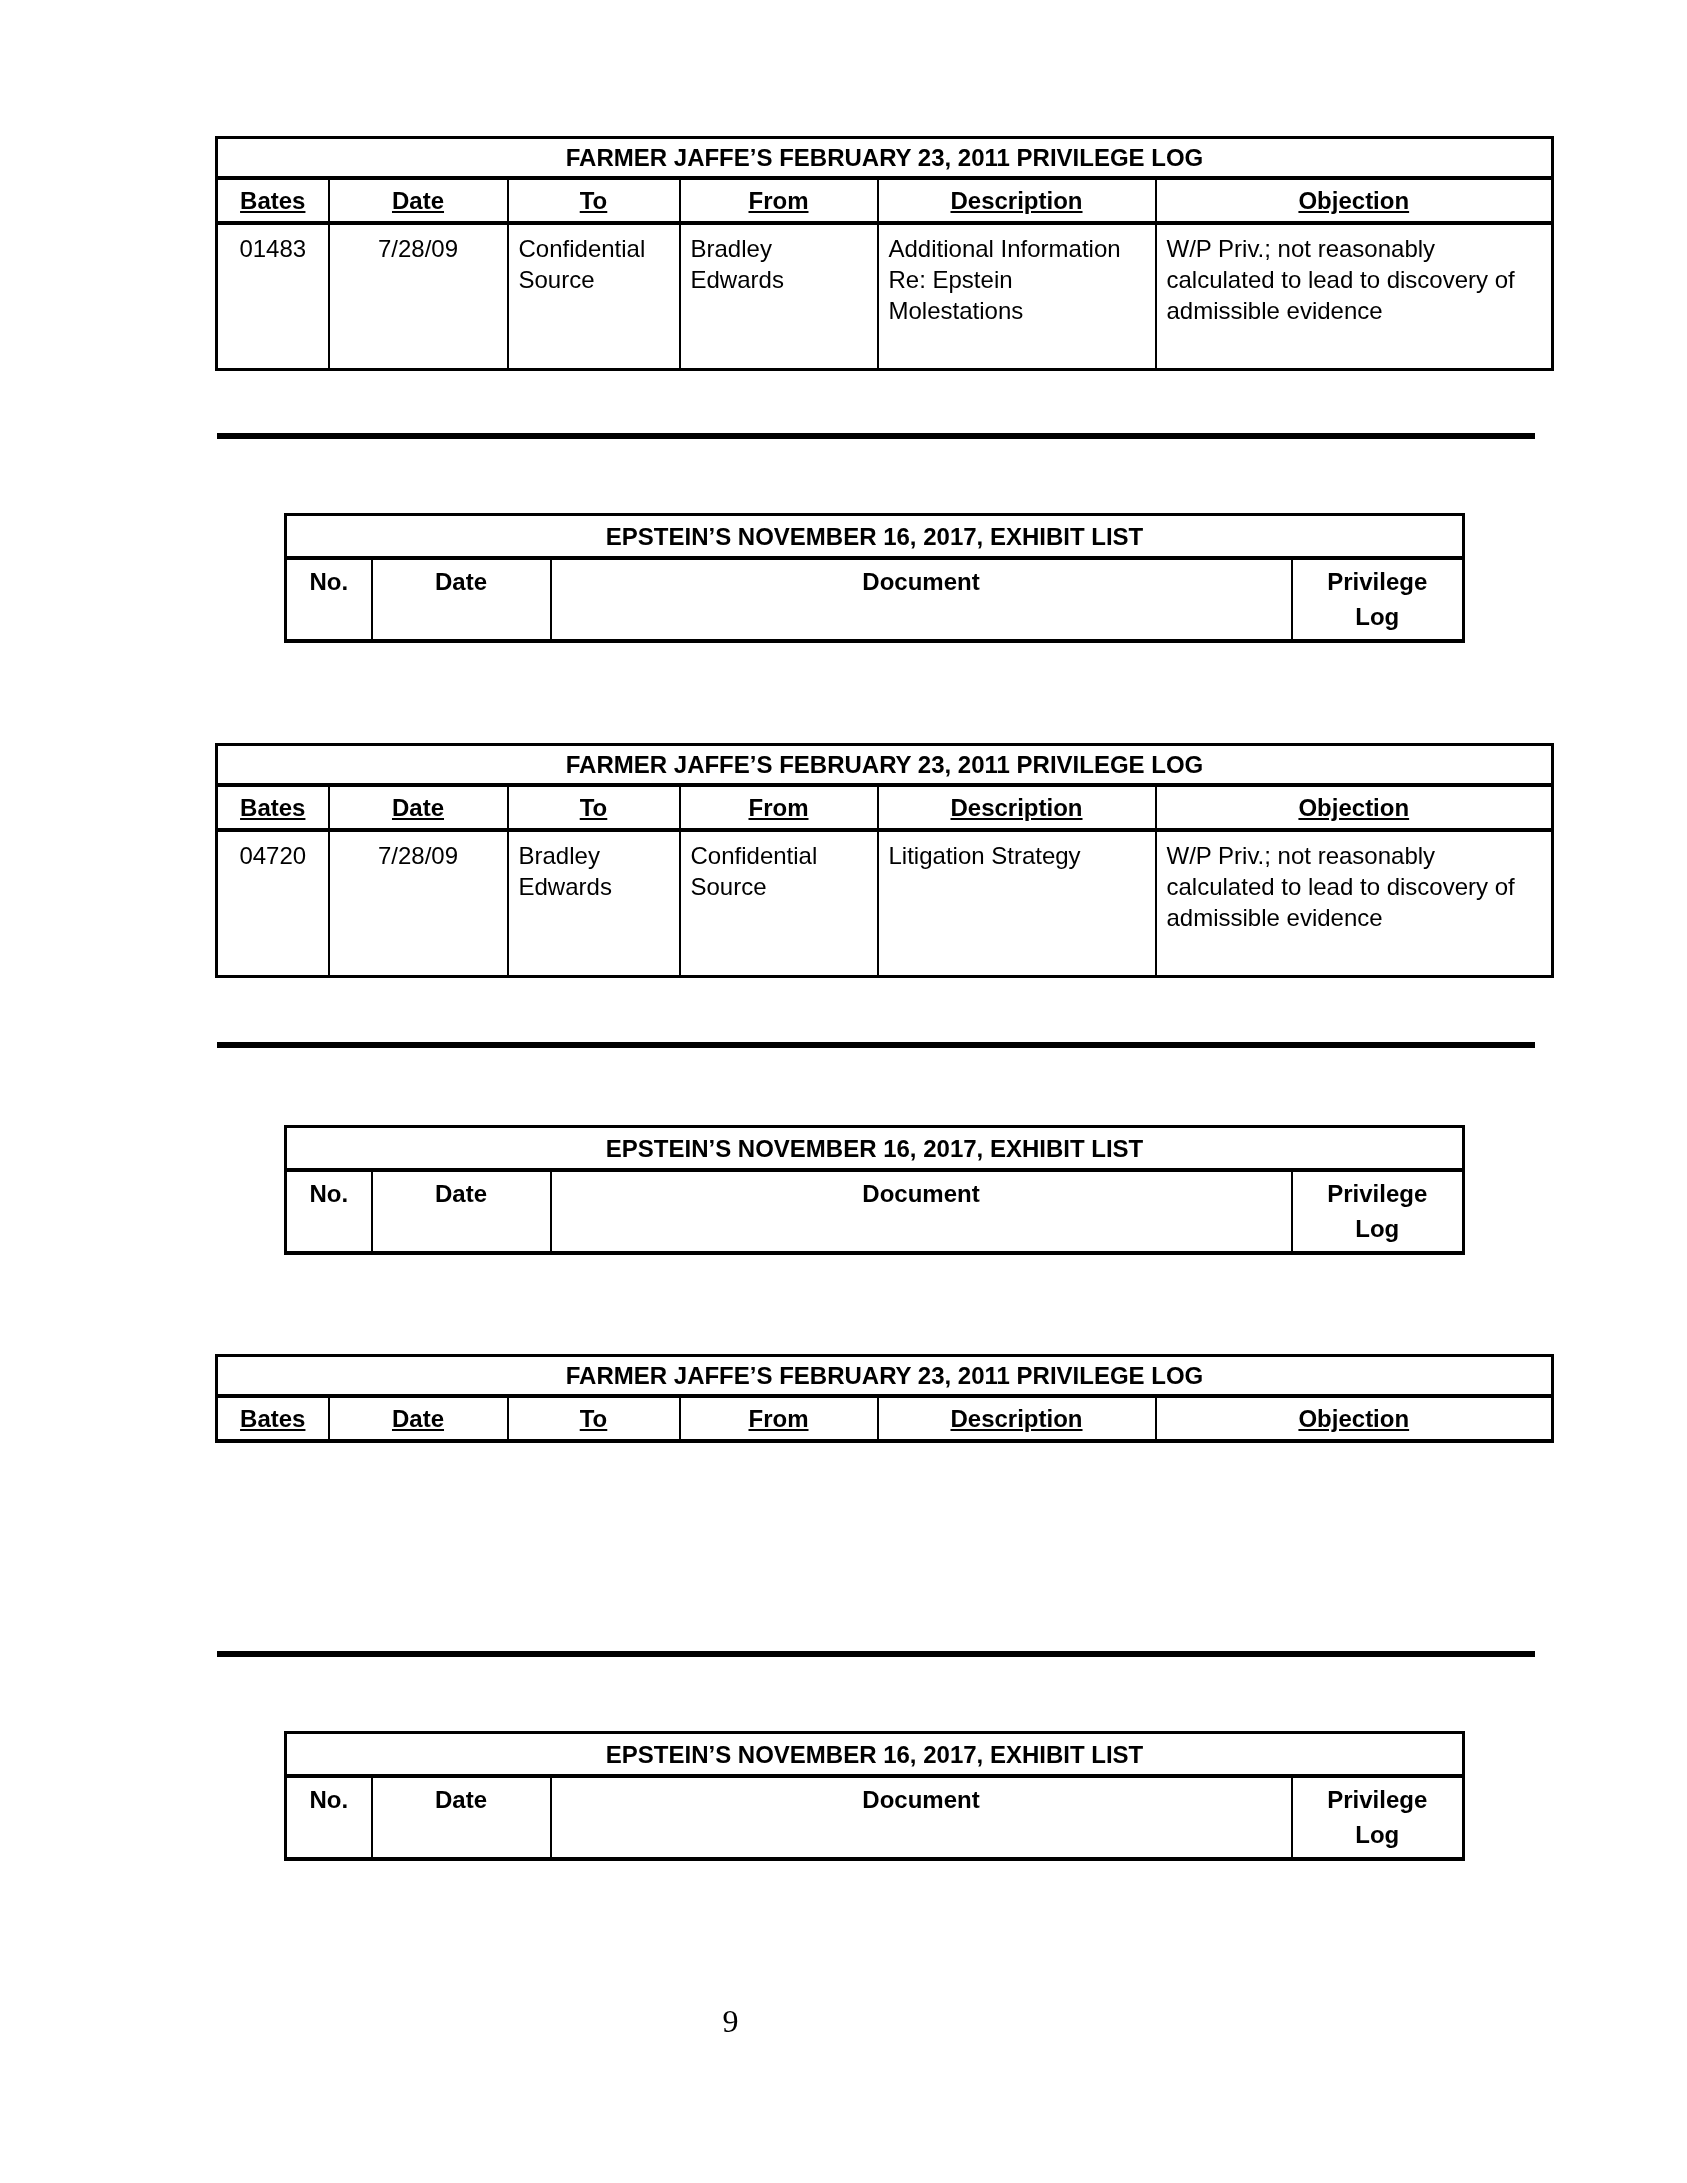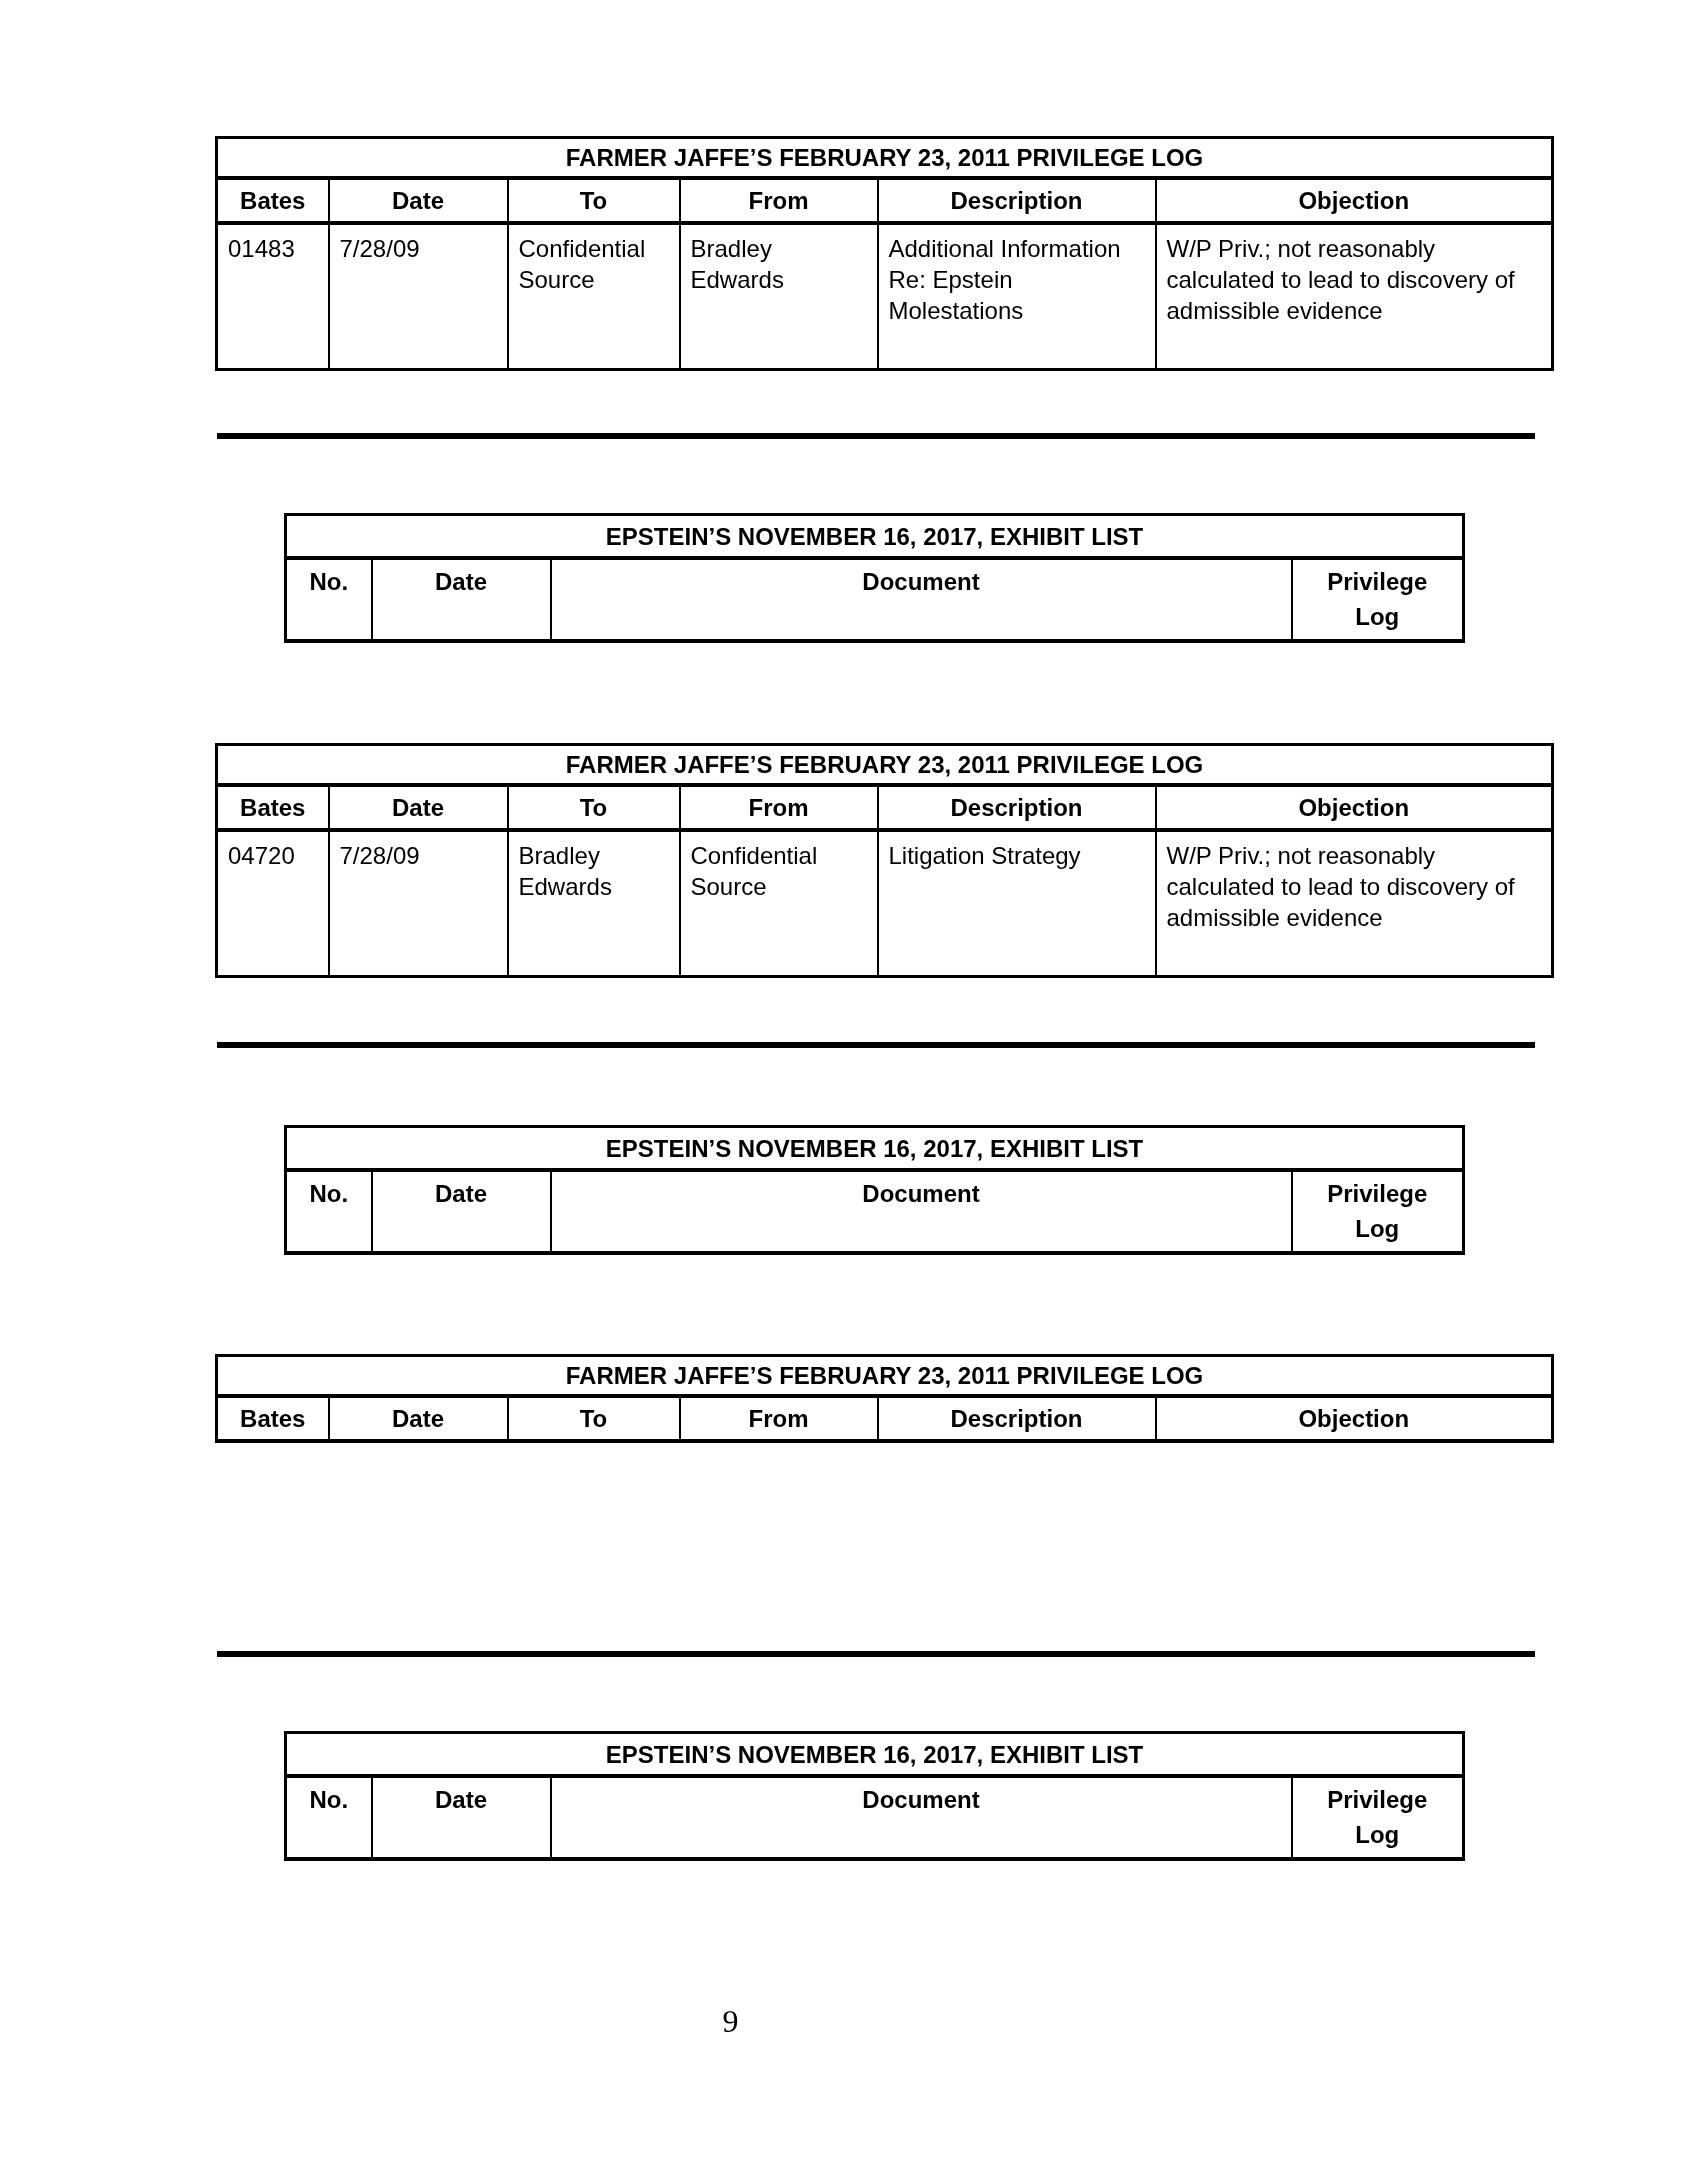--- a/index.html
+++ b/index.html
@@ -34,33 +34,33 @@
   }
   .tbl th {
     font-weight: bold;
     text-align: center;
     border-bottom-width: 4px;
   }
   
   .farmer { border: 3.3px solid #000000; width: 1336px; }
   .farmer td, .farmer th { line-height: 31px; }
   .farmer .title-row { height: 40px; }
-  .farmer .head-row { height: 38px; }
+  .farmer .head-row { height: 38px; text-decoration: underline; }
   .farmer .head-row th { vertical-align: middle; }
   .farmer .data-row { height: 146px; }
   .farmer .data-row td { padding-top: 8px; }
   
   .exhibit { border: 3.3px solid #000000; width: 1178px; }
   .exhibit td, .exhibit th { line-height: 35px; margin-top: 44px; }
   .exhibit .title-row { height: 41px; }
   .exhibit .head-row { height: 77px; }
   .exhibit .head-row th { vertical-align: top; padding-top: 4px; }
   .exhibit .data-row { height: 76px; }
   .exhibit .data-row td { padding-top: 4px; }
-  .center { text-align: left; }
+  .center { text-align: center; }
   .divider {
     position: absolute;
     left: 217px;
     width: 1318px;
     height: 6px;
     background: #000000;
   }
   #footer {
     position: absolute;
     top: 2003px;

